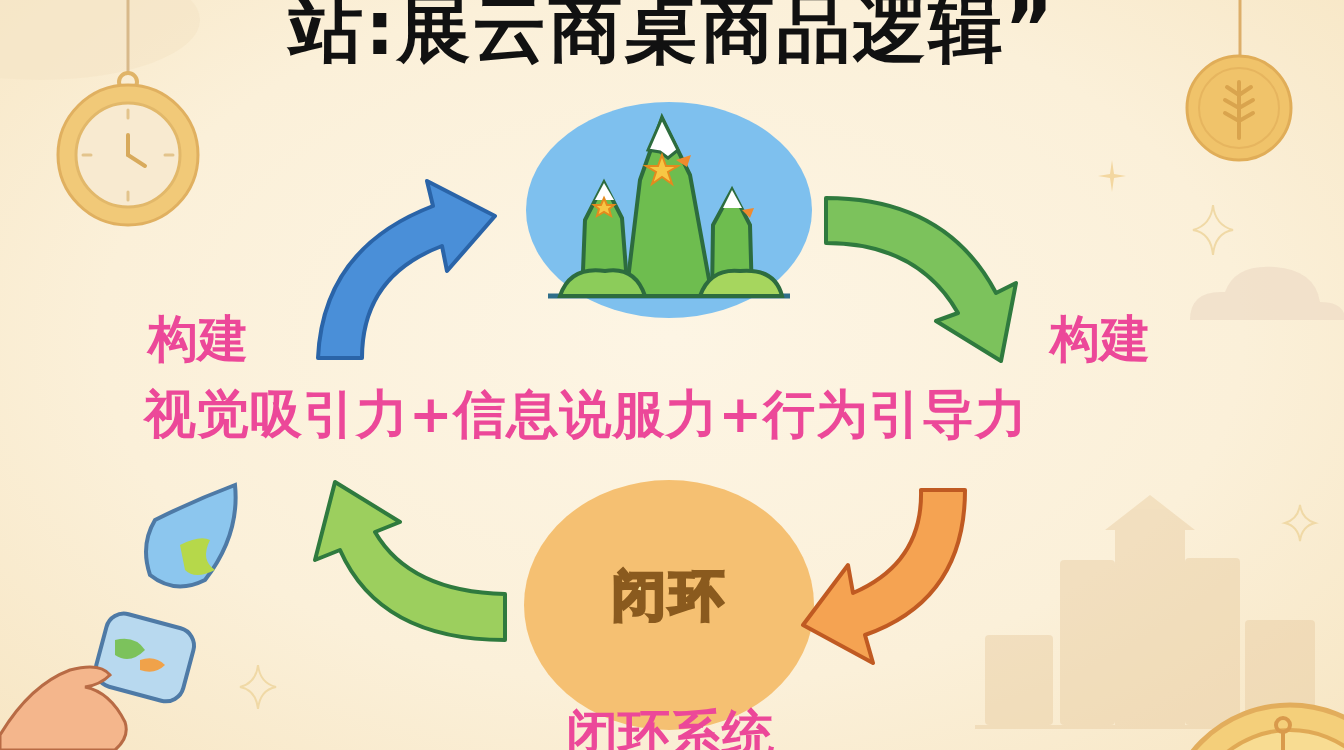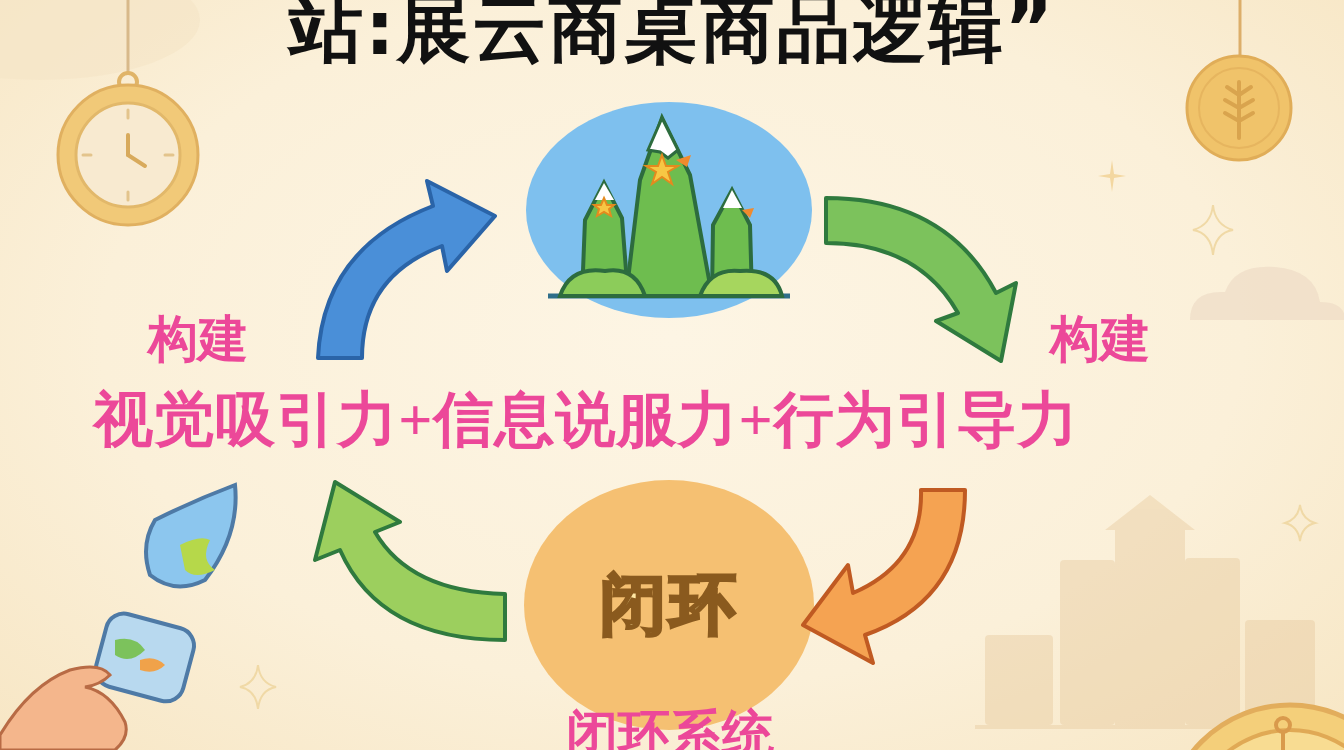--- a/index.html
+++ b/index.html
@@ -12,24 +12,24 @@
     .title {
       left:0; top:-22px; width:1344px; text-align:center;
       font-size:74px; font-weight:bold; color:#111; letter-spacing:2px;
       line-height:100px;
     }
     .label {
       font-weight:bold; color:#ec4899; white-space:nowrap;
     }
     .lbl-left { left:148px; top:306px; font-size:50px; }
     .lbl-right { left:1050px; top:306px; font-size:50px; }
-    .formula { left:0; top:380px; width:1172px; text-align:center; font-size:60px; letter-spacing:1px;font-family:Liberation Serif, serif; }
+    .formula { left:0; top:380px; width:1172px; text-align:center; font-size:52px; letter-spacing:1px; }
     .loop-word {
       left:520px; top:560px; width:300px; text-align:center;
-      font-size:66px; font-weight:bold; color:#ffe7a3;
+      font-size:54px; font-weight:bold; color:#ffe7a3;
       -webkit-text-stroke:3px #8a5a1e; letter-spacing:4px;
     }
     .loop-system { left:520px; top:700px; width:300px; text-align:center; font-size:52px; }
     svg { position:absolute; left:0; top:0; }
   </style>
 </head>
 <body>
 
 <svg width="1344" height="750" viewBox="0 0 1344 750">
 

